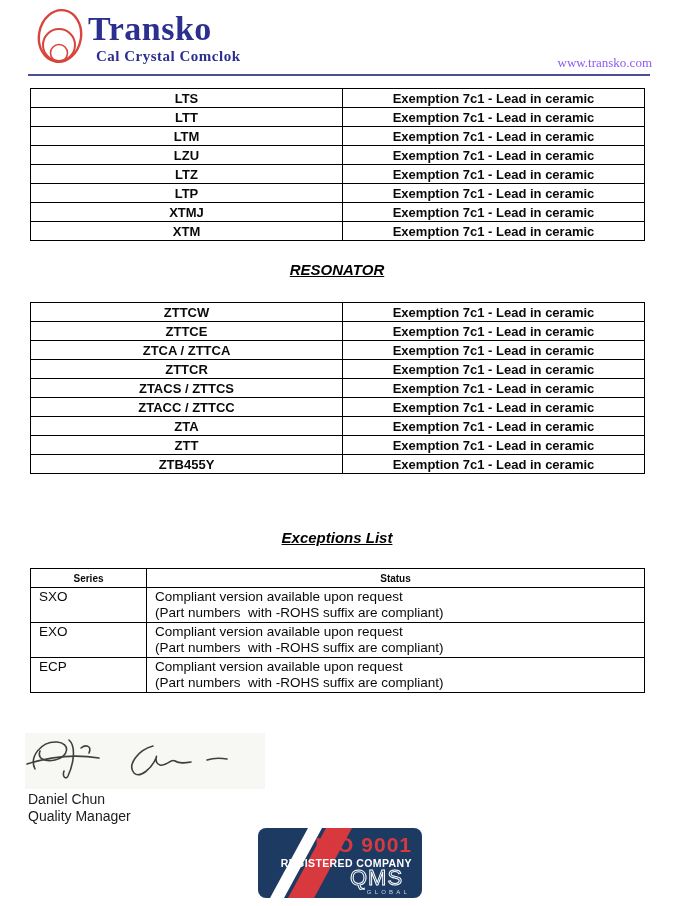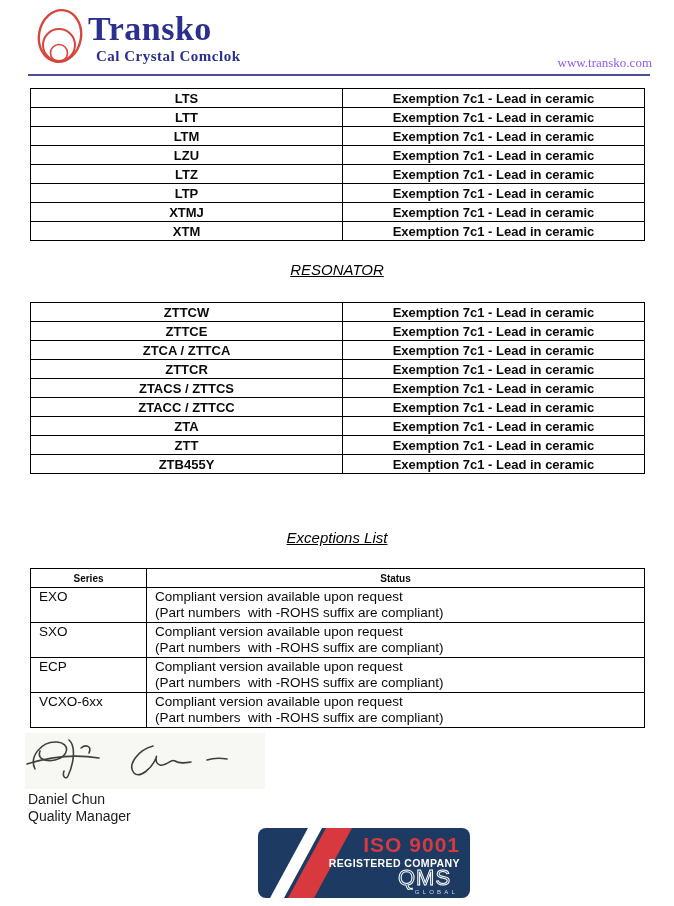--- a/index.html
+++ b/index.html
@@ -48,35 +48,35 @@
     text-align:center;padding:0;
   }
   .tbl-exceptions td{
     font-size:13.5px;font-weight:normal;text-align:left;
     vertical-align:top;padding:1px 0 1px 8px;
   }
   .status-line{line-height:16px;white-space:pre-wrap;}
   
   .section-heading{
     position:absolute;left:0;width:674px;text-align:center;
-    font-size:15px;font-weight:normal;font-style:italic;
+    font-size:15px;font-weight:bold;font-style:italic;
     text-decoration:underline;color:#000;
   }
   .h-resonator{top:261px;}
   .h-exceptions{top:529px;}
   
   .signature-img{
     position:absolute;left:25px;top:733px;width:240px;height:56px;
     background:#f7f7f4;
   }
   .sig-name{position:absolute;left:28px;top:791px;font-size:14px;color:#1c1c1c;}
   .sig-title{position:absolute;left:28px;top:808px;font-size:14px;color:#1c1c1c;}
   
   .iso-badge{
-    position:absolute;left:258px;top:828px;width:212px;height:70px;
+    position:absolute;left:258px;top:828px;width:164px;height:70px;
     background:#1d3a63;border-radius:8px;overflow:hidden;
   }
   .iso-stripes{position:absolute;left:0;top:0;}
   .iso-title{
     position:absolute;right:10px;top:5px;font-size:21px;font-weight:bold;
     color:#d8393e;letter-spacing:1px;
   }
   .iso-subtitle{
     position:absolute;right:10px;top:29px;font-size:10.5px;font-weight:bold;
     color:#ffffff;letter-spacing:0.4px;
@@ -198,42 +198,35 @@
     <colgroup>
         <col class="col-series">
         <col class="col-status">
       </colgroup>
     <tbody>
       <tr>
         <th>Series</th>
         <th>Status</th>
       </tr>
       <tr>
+        <td>SXO</td>
+        <td>
+          <div class="status-line">Compliant version available upon request</div>
+          <div class="status-line">(Part numbers  with -ROHS suffix are compliant)</div>
+        </td>
+      </tr>
+      <tr>
         <td>EXO</td>
         <td>
           <div class="status-line">Compliant version available upon request</div>
           <div class="status-line">(Part numbers  with -ROHS suffix are compliant)</div>
         </td>
       </tr>
       <tr>
-        <td>SXO</td>
-        <td>
-          <div class="status-line">Compliant version available upon request</div>
-          <div class="status-line">(Part numbers  with -ROHS suffix are compliant)</div>
-        </td>
-      </tr>
-      <tr>
         <td>ECP</td>
-        <td>
-          <div class="status-line">Compliant version available upon request</div>
-          <div class="status-line">(Part numbers  with -ROHS suffix are compliant)</div>
-        </td>
-      </tr>
-      <tr>
-        <td>VCXO-6xx</td>
         <td>
           <div class="status-line">Compliant version available upon request</div>
           <div class="status-line">(Part numbers  with -ROHS suffix are compliant)</div>
         </td>
       </tr>
     </tbody>
   </table>
 
   <div class="signature-img">
     <svg width="240" height="56" viewBox="0 0 240 56">

